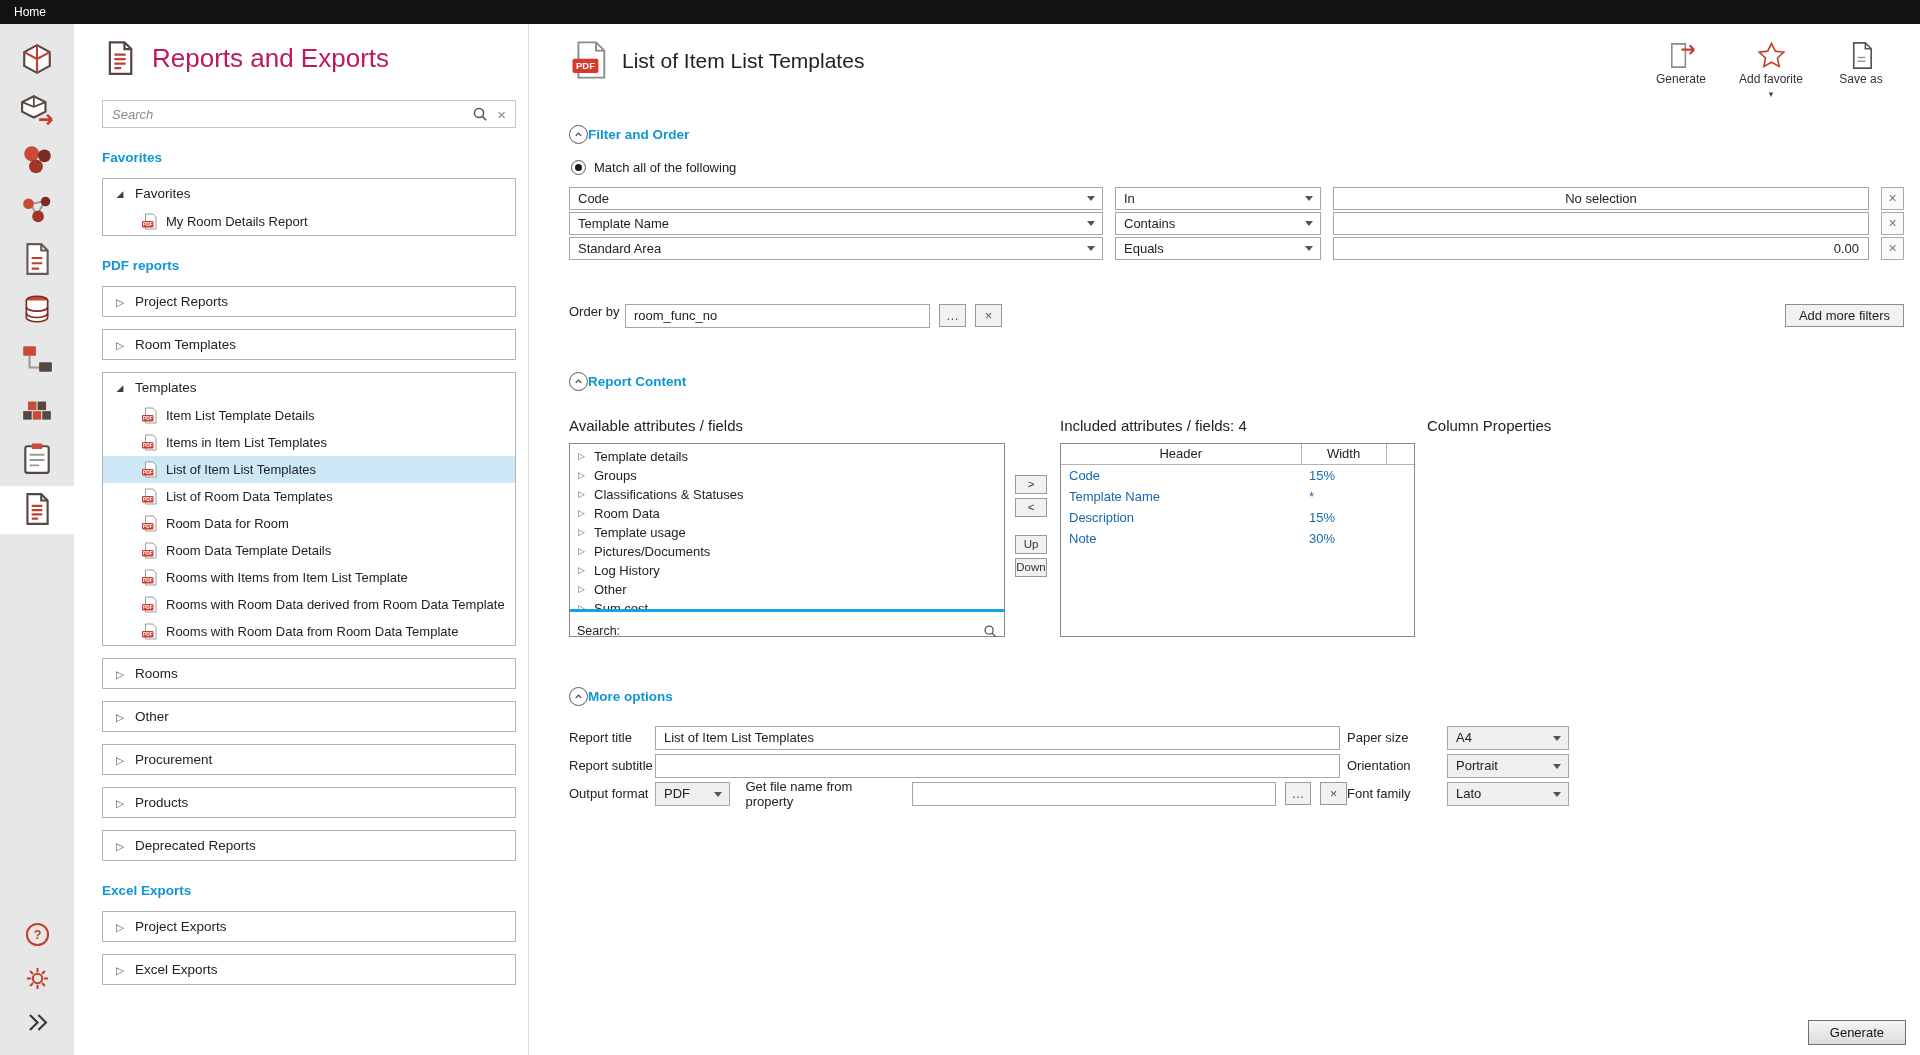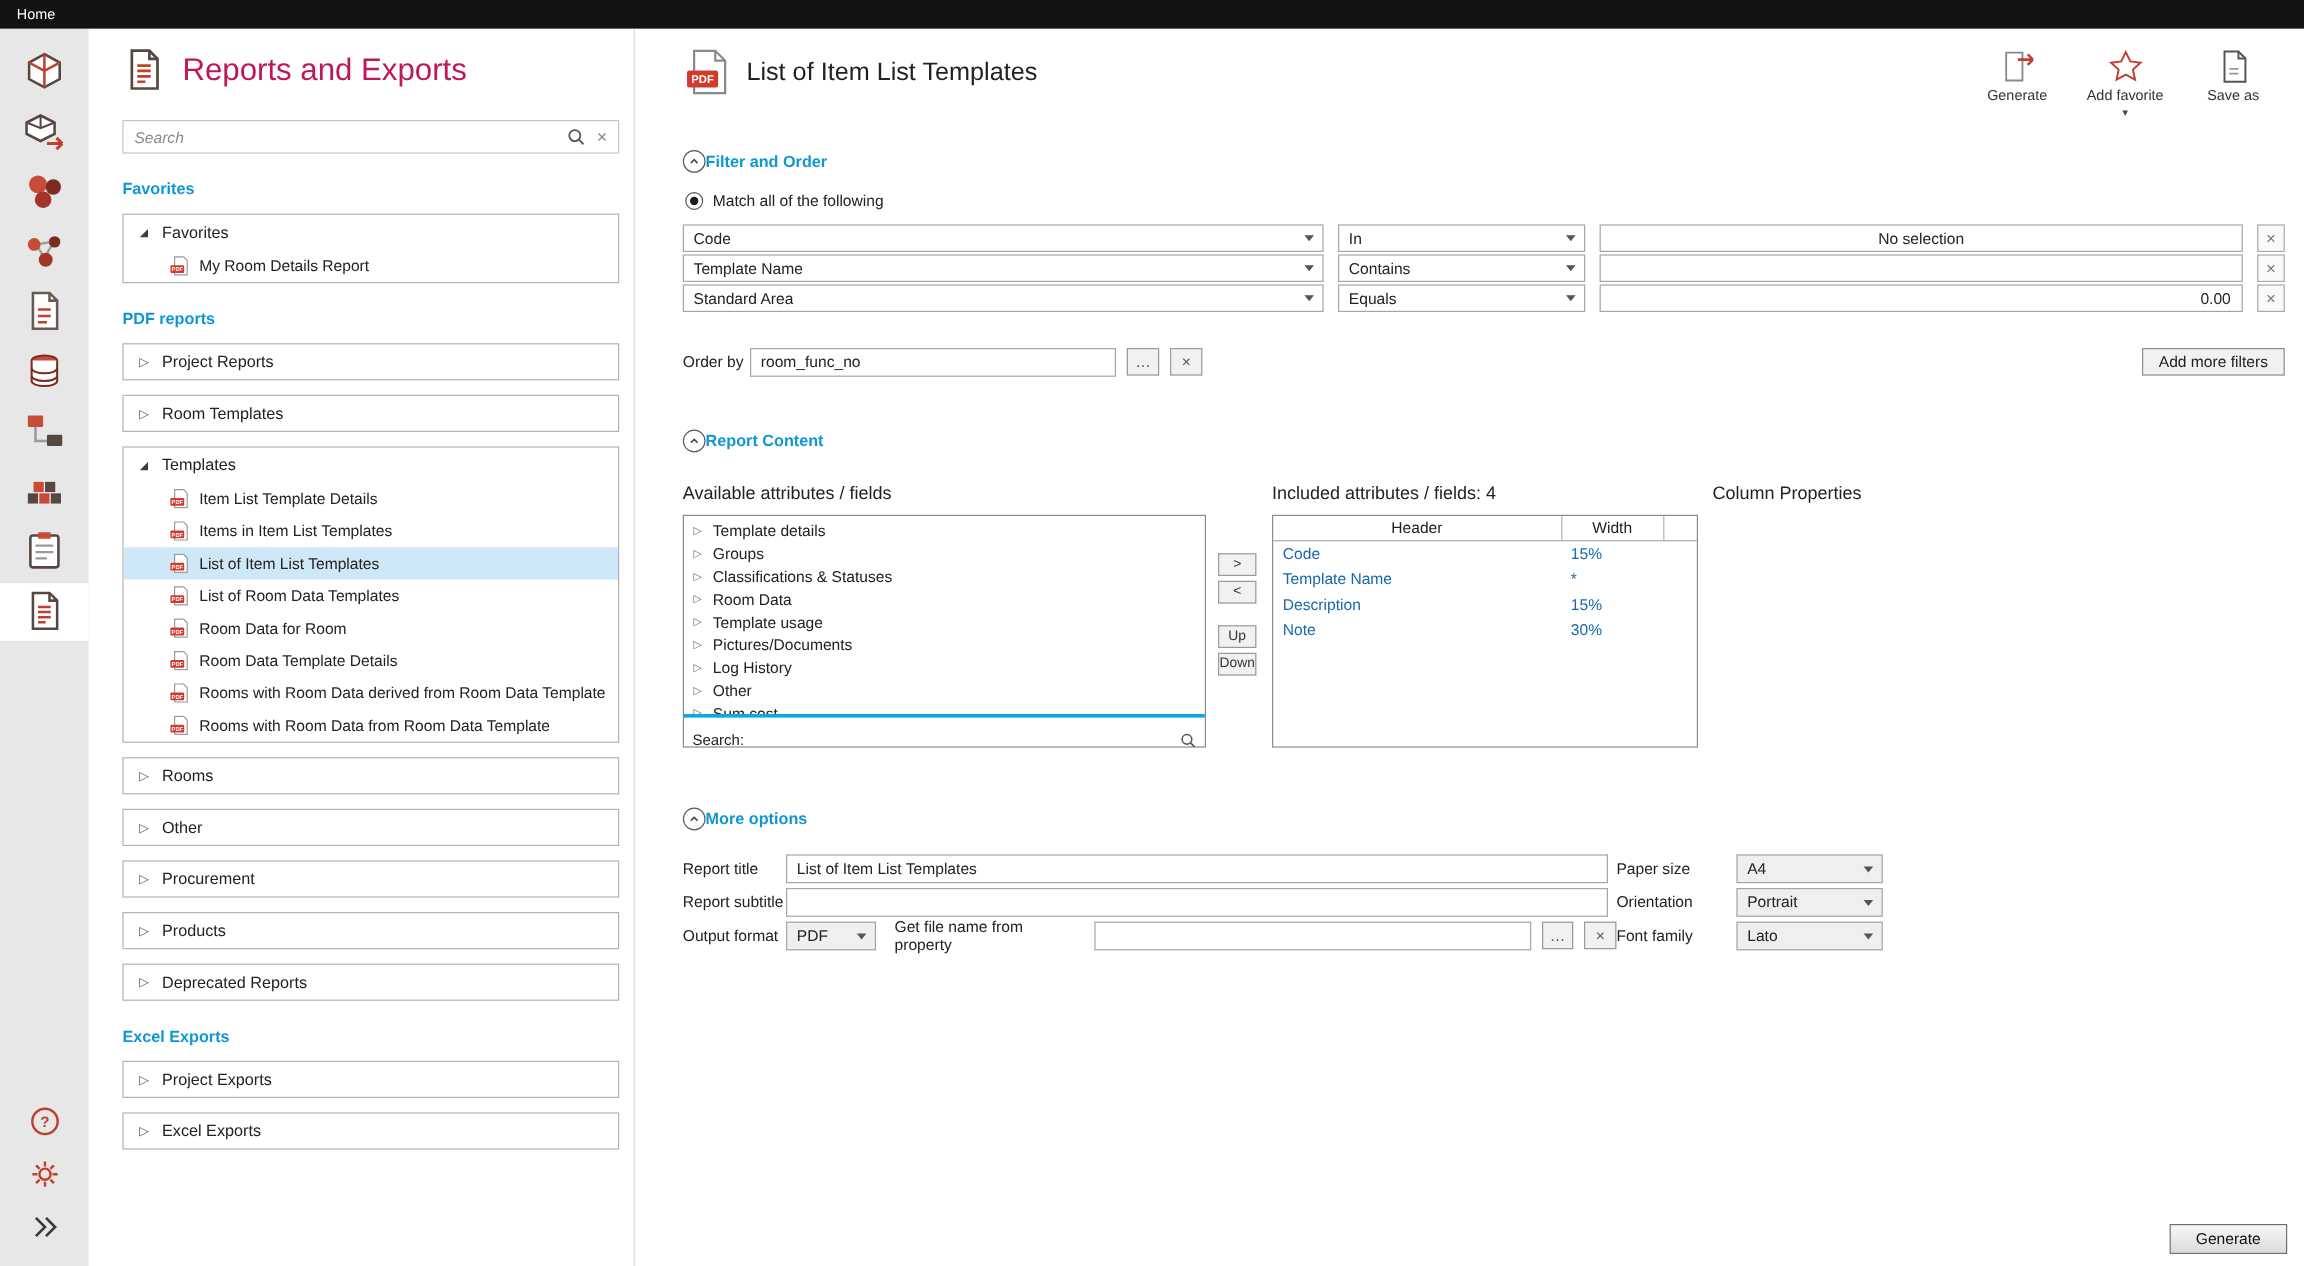--- a/index.html
+++ b/index.html
@@ -64,21 +64,21 @@
   .filter-row{display:flex;gap:12px;margin-bottom:2px;height:23px}
   .combo{position:relative;border:1px solid #a6a6a6;background:#fff;display:flex;align-items:center;padding:0 22px 0 8px;font-size:13px;height:23px;cursor:pointer}
   .combo::after{content:"";position:absolute;right:7px;top:50%;margin-top:-2px;border:4px solid transparent;border-top:5px solid #555}
   .combo span{white-space:nowrap;overflow:hidden}
   .f-field{width:534px}
   .f-op{width:206px}
   .valbox{flex:1;border:1px solid #a6a6a6;background:#fff;display:flex;align-items:center;padding:0 9px;font-size:13px;cursor:text}
   .valbox.align-center{justify-content:center}
   .valbox.align-right{justify-content:flex-end}
   .xbtn{width:23px;height:23px;border:1px solid #aaa;background:#fafafa;display:flex;align-items:center;justify-content:center;color:#777;font-size:14px;cursor:pointer;flex:0 0 auto}
-  .order-row{display:flex;align-items:center;margin-top:30px}
+  .order-row{display:flex;align-items:flex-start;margin-top:44px}
   .order-label{width:56px;font-size:13px}
   .order-input{width:305px;height:24px;border:1px solid #a6a6a6;padding:0 8px;font-size:13px;font-family:inherit;color:#222}
   .mini-btn{width:27px;height:23px;margin-left:9px;border:1px solid #999;background:#f1f1f1;font-size:13px;cursor:pointer;font-family:inherit;color:#555}
   .flt-btn{margin-left:auto;height:23px;padding:0 13px;border:1px solid #8f8f8f;background:#f1f1f1;font-size:13px;font-family:inherit;cursor:pointer;color:#222}
 
   .sec-rc{margin-top:44px}
   .rc-row{display:flex;margin-top:26px;align-items:flex-start}
   .rc-label{font-size:15px;margin-bottom:9px}
   .avail-box{width:436px;height:194px;border:1px solid #8a8a8a;display:flex;flex-direction:column;background:#fff}
   .avail-list{flex:1;padding-top:3px;overflow:hidden}
@@ -326,20 +326,30 @@
           </div>
           <div class="child-row">
             <span class="pdficon">
               <svg viewBox="0 0 17 17">
                 <path d="M4.5 1h7.5l3 3v12H4.5z" fill="#fff" stroke="#9a9a9a" stroke-width="1"></path>
                 <rect x="1" y="8" width="11.5" height="6.5" rx="1" fill="#d33a2c"></rect>
                 <text x="6.8" y="13.2" font-size="4.8" font-weight="bold" fill="#fff" text-anchor="middle">PDF</text>
               </svg>
             </span>
             <span class="child-label">Room Data Template Details</span>
+          </div>
+          <div class="child-row">
+            <span class="pdficon">
+              <svg viewBox="0 0 17 17">
+                <path d="M4.5 1h7.5l3 3v12H4.5z" fill="#fff" stroke="#9a9a9a" stroke-width="1"></path>
+                <rect x="1" y="8" width="11.5" height="6.5" rx="1" fill="#d33a2c"></rect>
+                <text x="6.8" y="13.2" font-size="4.8" font-weight="bold" fill="#fff" text-anchor="middle">PDF</text>
+              </svg>
+            </span>
+            <span class="child-label">Rooms with Items from Item List Template</span>
           </div>
           <div class="child-row">
             <span class="pdficon">
               <svg viewBox="0 0 17 17">
                 <path d="M4.5 1h7.5l3 3v12H4.5z" fill="#fff" stroke="#9a9a9a" stroke-width="1"></path>
                 <rect x="1" y="8" width="11.5" height="6.5" rx="1" fill="#d33a2c"></rect>
                 <text x="6.8" y="13.2" font-size="4.8" font-weight="bold" fill="#fff" text-anchor="middle">PDF</text>
               </svg>
             </span>
             <span class="child-label">Rooms with Room Data derived from Room Data Template</span>

